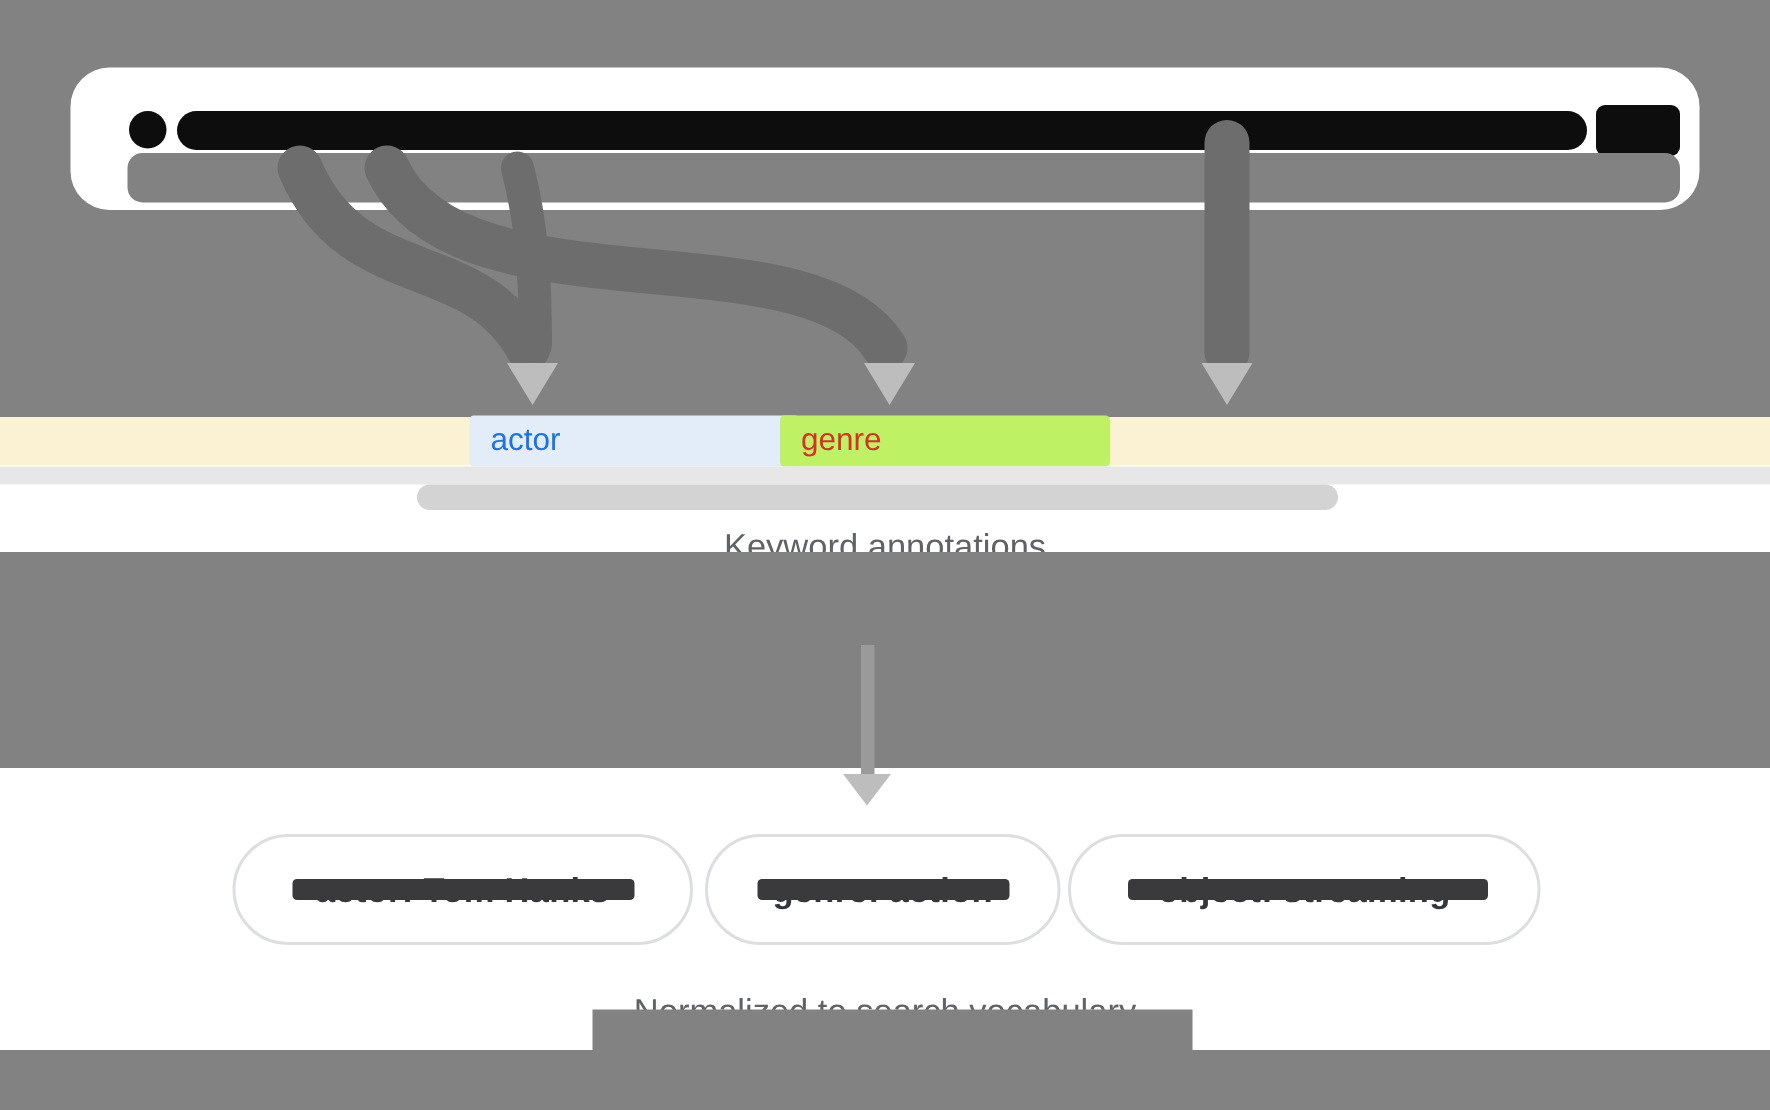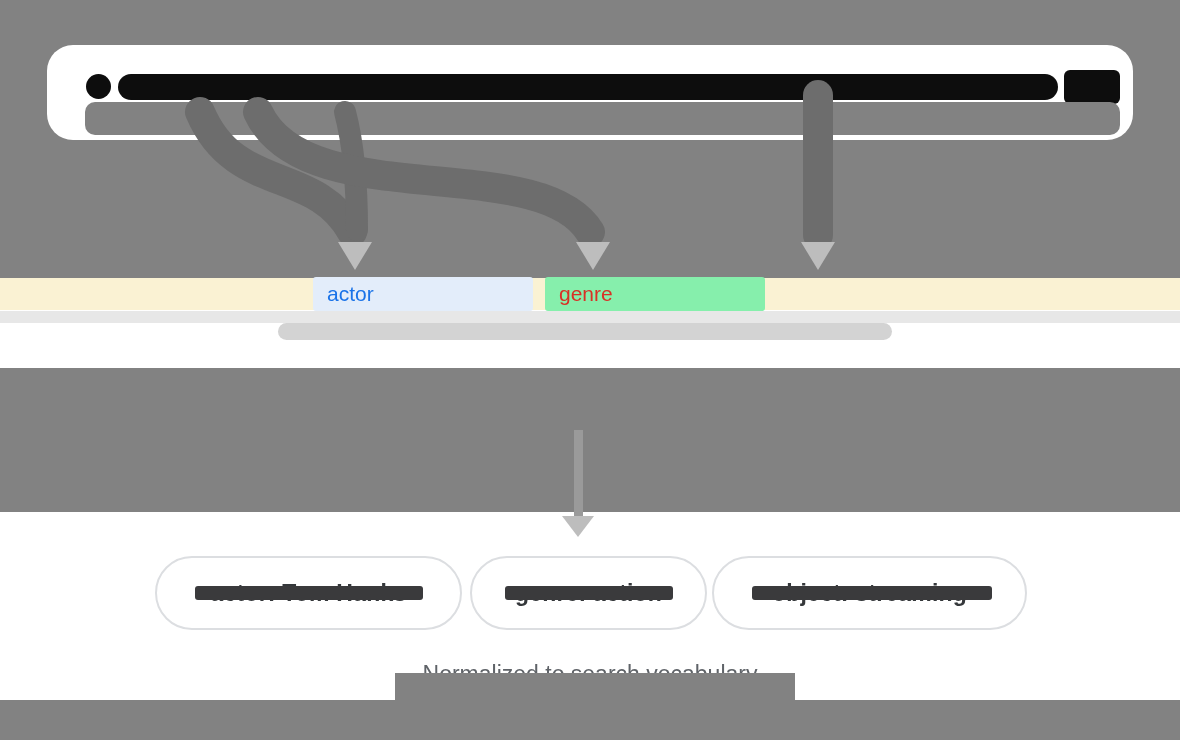--- a/index.html
+++ b/index.html
@@ -16,21 +16,21 @@
   .query-redaction{left:118px;top:74px;width:940px;height:26px;background:#0d0d0d;border-radius:13px;}
   .icon-redaction{left:1064px;top:70px;width:56px;height:34px;background:#0d0d0d;border-radius:6px;}
   .inner-gray{left:85px;top:102px;width:1035px;height:33px;background:#828282;border-radius:10px;}
   .flow-svg{left:0;top:0;width:1180px;height:278px;pointer-events:none;}
 
   
   .yellow-band{left:0;top:278px;width:1180px;height:32px;background:#faf2d3;}
   .chip{top:277px;width:220px;height:34px;line-height:34px;padding-left:14px;box-sizing:border-box;
         font-size:21px;border-radius:3px;}
   .chip-actor{left:313px;background:#e3edfa;color:#1a73e8;}
-  .chip-genre{left:545px;background:#86efac;color:#d93025;}
+  .chip-genre{left:520px;background:#bef264;color:#d93025;}
   .chip-object{left:775px;background:#fbf0c9;color:#f29900;}
   .strip-gray{left:0;top:311px;width:1180px;height:12px;background:#e7e7e7;}
   .brace{left:278px;top:323px;width:614px;height:17px;background:#d3d3d3;border-radius:9px;}
 
   .caption{left:0;top:351px;width:1180px;text-align:center;font-size:23px;color:#5f6368;}
   .caption-bottom{top:661px;}
 
   
   .band-mid{left:0;top:368px;width:1180px;height:144px;background:#828282;}
   .arrow-shaft{left:574px;top:430px;width:9px;height:88px;background:#9a9a9a;}
@@ -81,20 +81,21 @@
   <div class="abs yellow-band"></div>
   <div class="abs chip chip-actor">
     <span>actor</span>
   </div>
   <div class="abs chip chip-genre">
     <span>genre</span>
   </div>
   <div class="abs strip-gray"></div>
   <div class="abs brace"></div>
 
+  <div class="abs caption">Keyword annotations</div>
   <div class="abs band-mid"></div>
   <div class="abs arrow-shaft"></div>
   <div class="abs arrow-head"></div>
 
   <div class="abs pill pill-1">
     <span>actor: Tom Hanks</span>
   </div>
   <div class="abs pill pill-2">
     <span>genre: action</span>
   </div>

